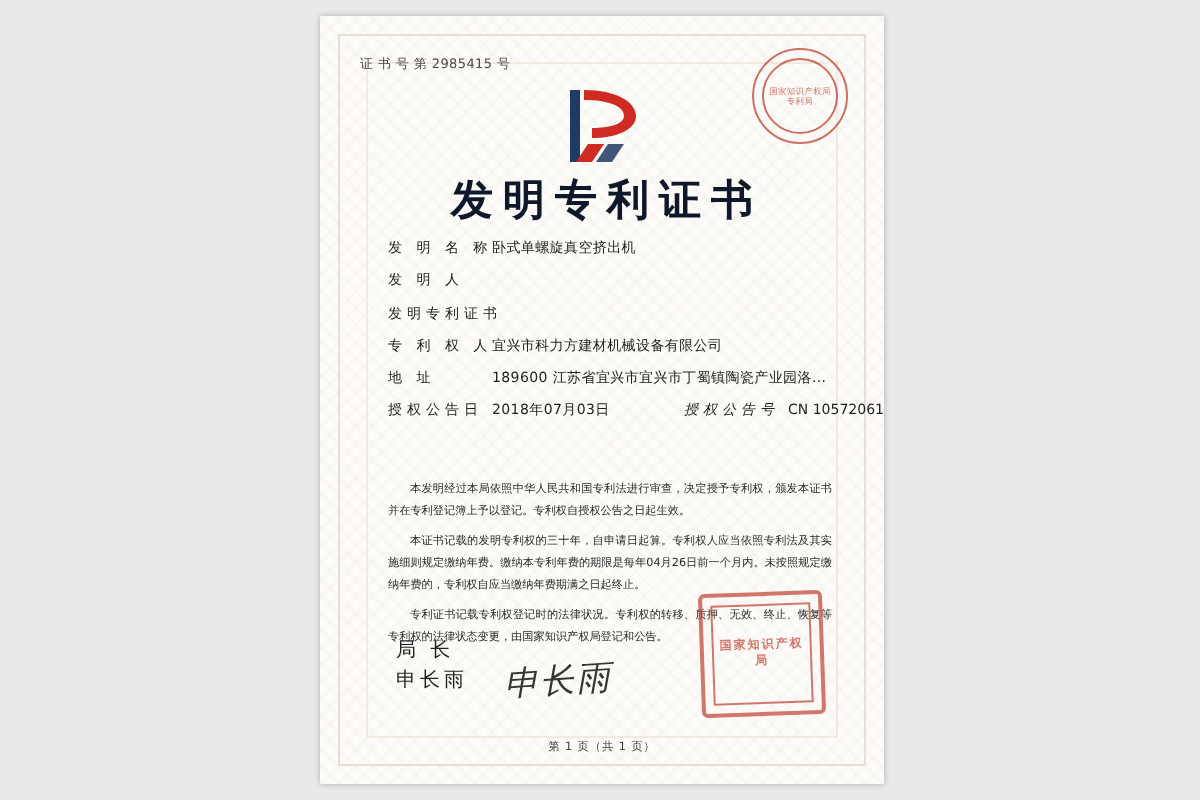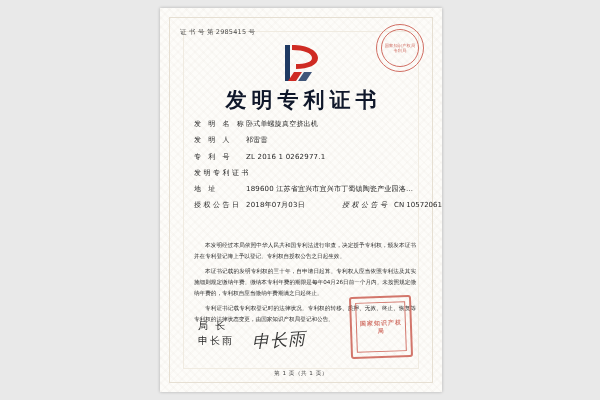--- a/index.html
+++ b/index.html
@@ -279,28 +279,27 @@
 
     <div class="title">发明专利证书</div>
 
     <div class="fields">
       <div class="field-row">
         <div class="field-label">发 明 名 称</div>
         <div class="field-value">卧式单螺旋真空挤出机</div>
       </div>
       <div class="field-row">
         <div class="field-label">发 明 人</div>
-        <div class="field-value">祁雷雷</div>
-      </div>
-      <div class="field-row">
-        <div class="field-label">专 利 号</div>
-        <div class="field-value">ZL 2016 1 0262977.1</div>
       </div>
       <div class="field-row">
         <div class="field-label">发明专利证书</div>
+      </div>
+      <div class="field-row">
+        <div class="field-label">专 利 权 人</div>
+        <div class="field-value">宜兴市科力方建材机械设备有限公司</div>
       </div>
       <div class="field-row">
         <div class="field-label">地 址</div>
         <div class="field-value">189600 江苏省宜兴市宜兴市丁蜀镇陶瓷产业园洛涧村</div>
       </div>
       <div class="field-row split">
         <div class="field-label">授权公告日</div>
         <div class="field-value">2018年07月03日</div>
         <div class="field-label2">授权公告号</div>
         <div class="field-value2">CN 105720619 B</div>

